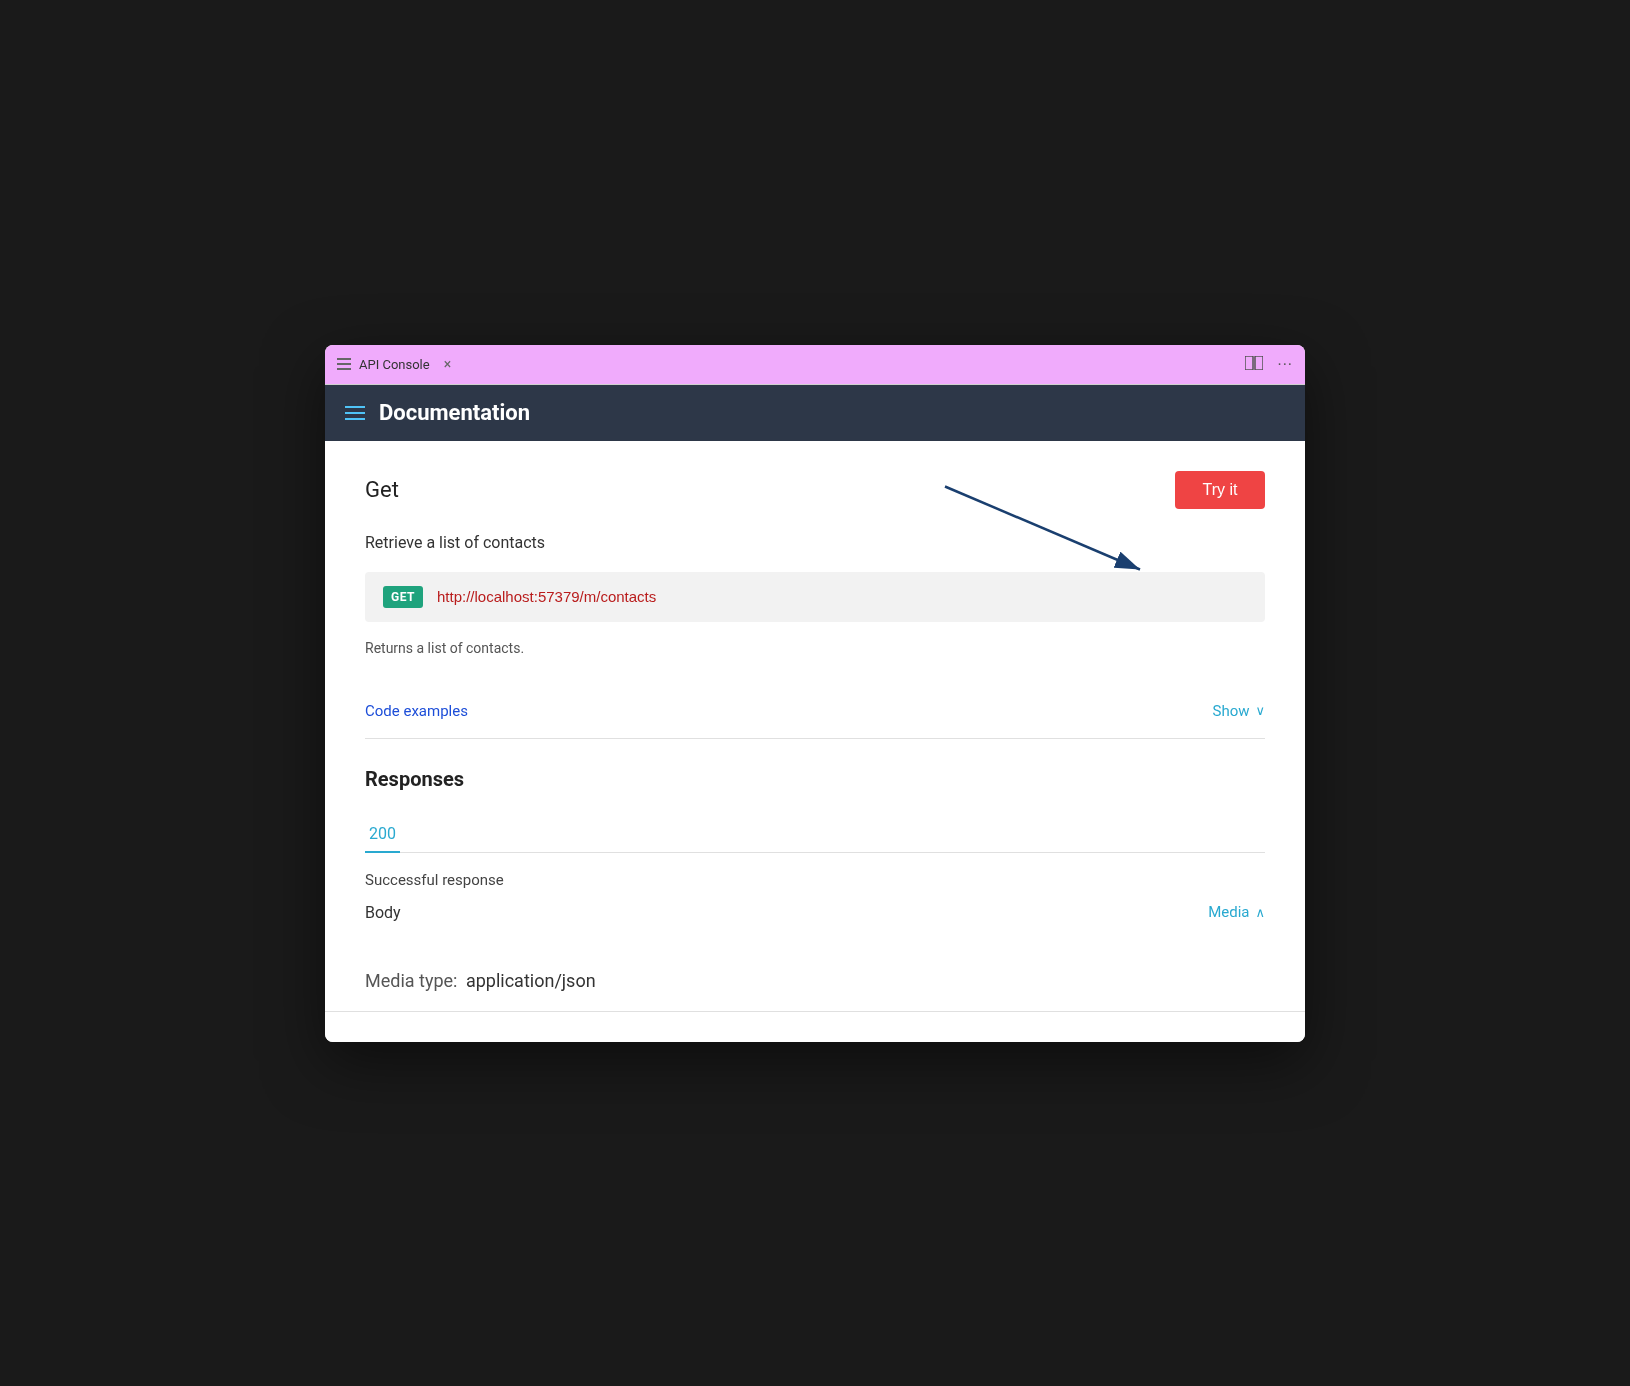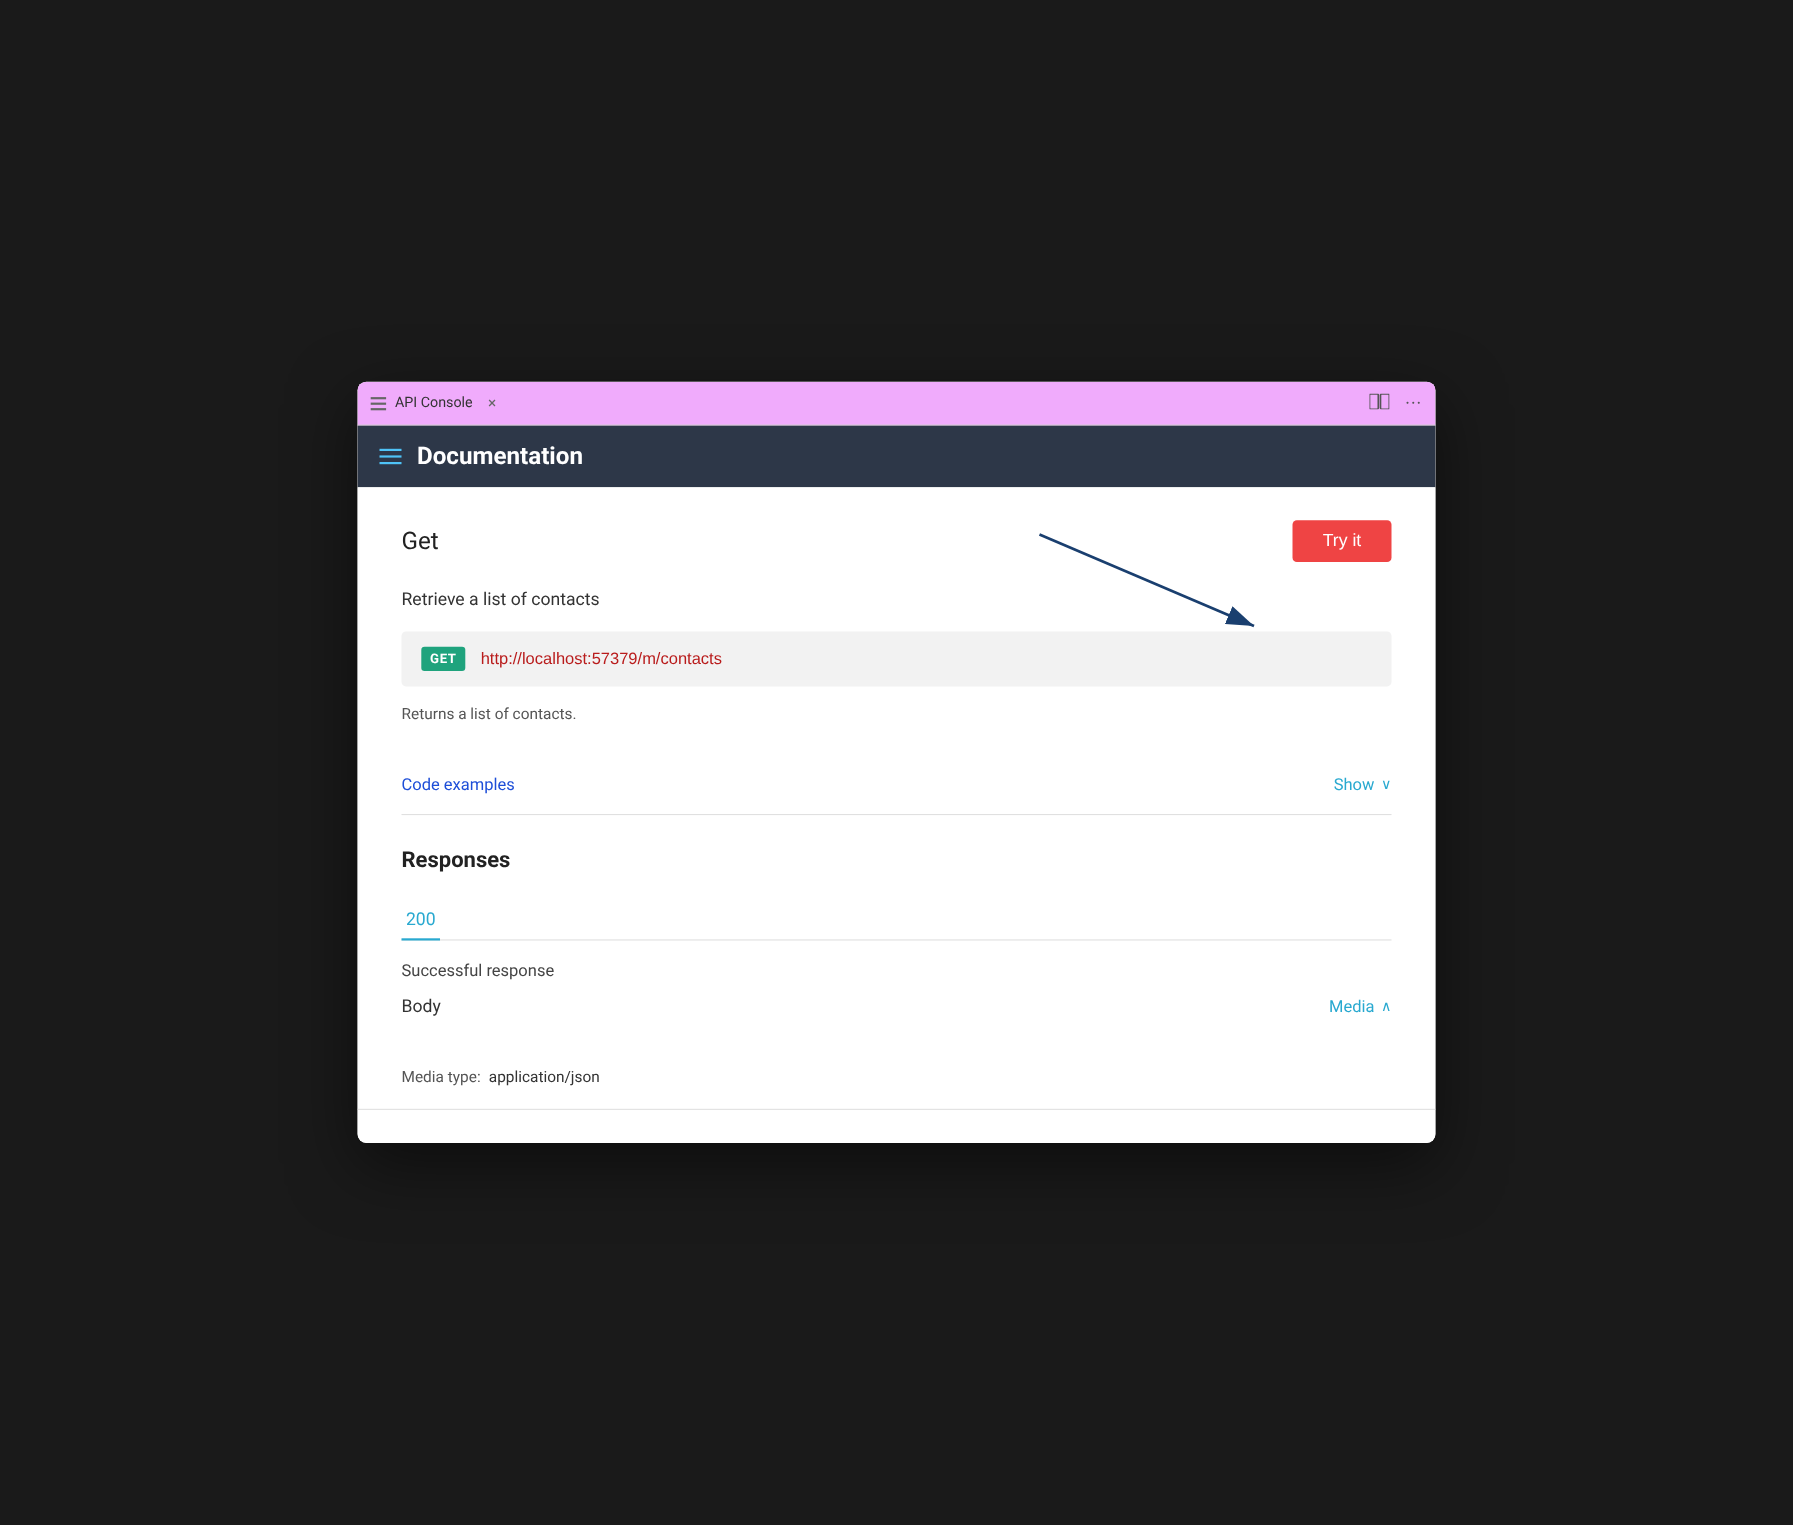--- a/index.html
+++ b/index.html
@@ -274,21 +274,21 @@
       color: #29a9d0;
       font-size: 15px;
       cursor: pointer;
     }
 
     .chevron-up {
       font-size: 13px;
     }
 
     .media-type-row {
-      font-size: 14px;
+      font-size: 18px;
       color: #555;
       margin-bottom: 8px;
       margin-top: 48px;
     }
 
     .media-type-value {
       color: #333;
       margin-left: 4px;
     }
 

